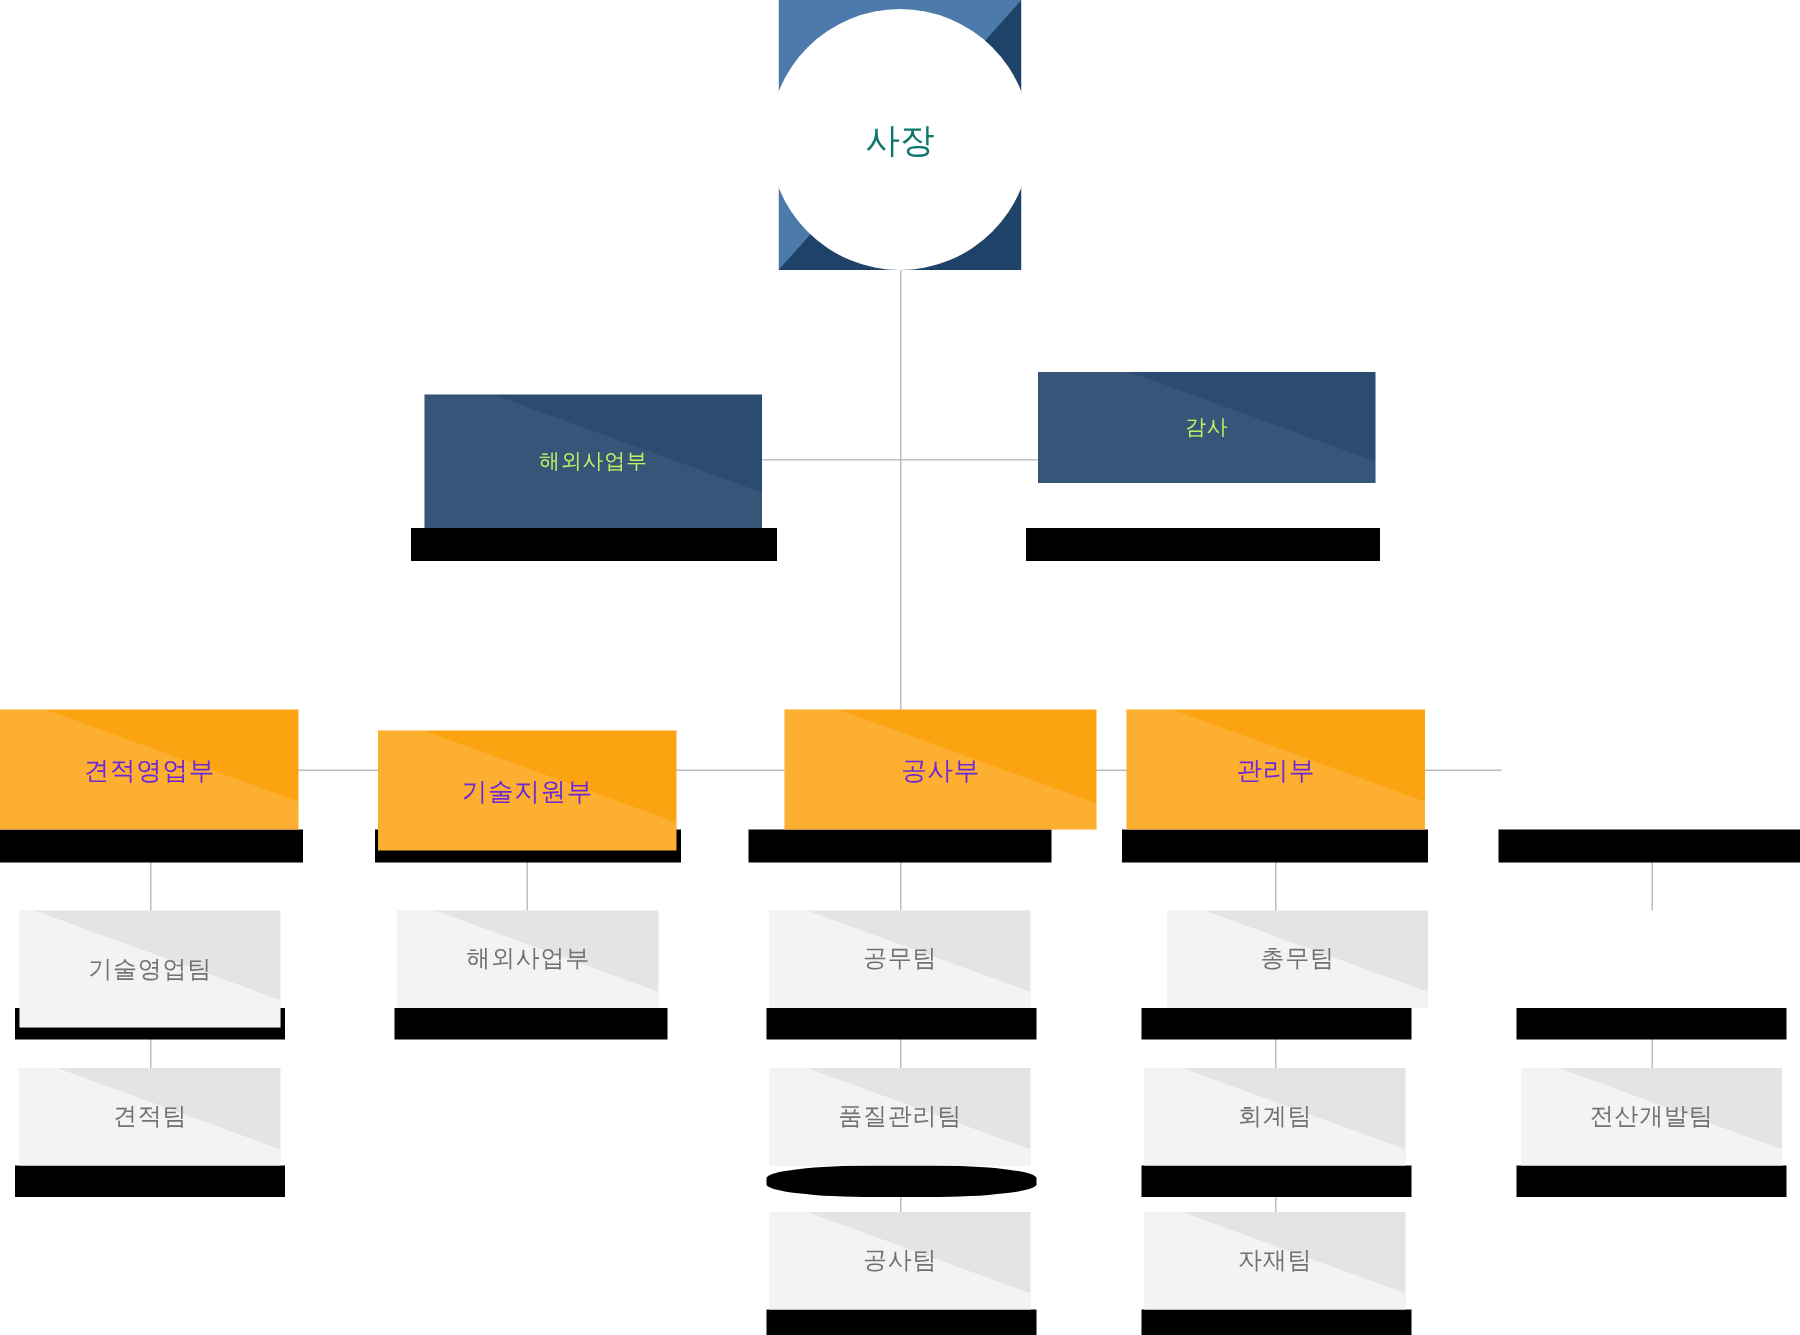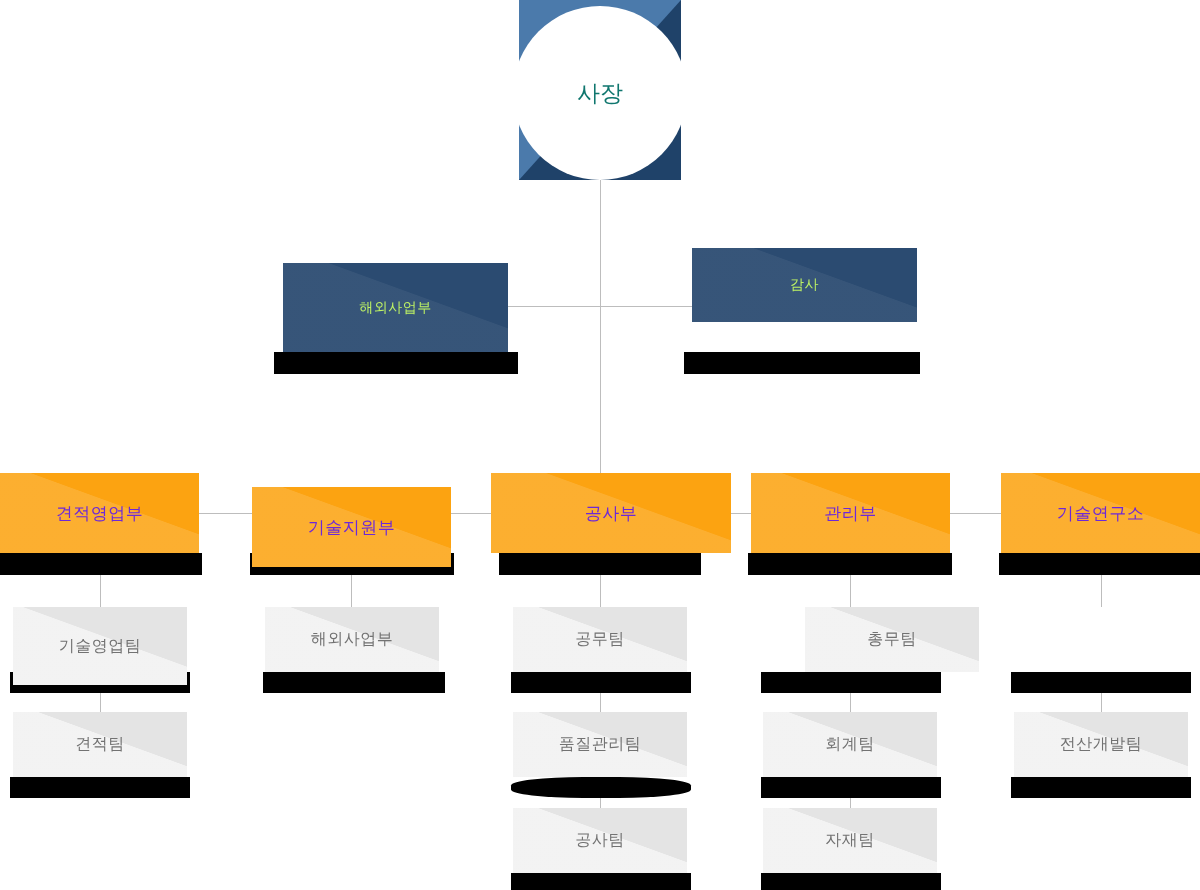--- a/index.html
+++ b/index.html
@@ -221,37 +221,32 @@
       <span class="label">견적영업부</span>
     </div>
   </div>
 
   <div class="node orange" style="left:252px; top:473px; width:199px; height:80px;margin-top:14px;">
     <div class="box">
       <span class="label">기술지원부</span>
     </div>
   </div>
 
-  <div class="node orange" style="left:491px; top:473px; width:240px; height:80px;border-radius:23px;">
+  <div class="node orange" style="left:523px; top:473px; width:208px; height:80px;border-radius:23px;">
     <div class="box">
       <span class="label">공사부</span>
     </div>
   </div>
 
   <div class="node orange" style="left:751px; top:473px; width:199px; height:80px;">
     <div class="box">
       <span class="label">관리부</span>
     </div>
   </div>
 
-  <div class="node orange" style="left:1001px; top:473px; width:199px; height:80px;">
-    <div class="box">
-      <span class="label">기술연구소</span>
-    </div>
-  </div>
 
   <div class="node grey" style="left:13px; top:607px; width:174px; height:78px;">
     <div class="box">
       <span class="label">기술영업팀</span>
     </div>
   </div>
   <div class="node grey" style="left:13px; top:712px; width:174px; height:65px;">
     <div class="box">
       <span class="label">견적팀</span>
     </div>
@@ -272,21 +267,21 @@
     <div class="box">
       <span class="label">품질관리팀</span>
     </div>
   </div>
   <div class="node grey" style="left:513px; top:808px; width:174px; height:65px;">
     <div class="box">
       <span class="label">공사팀</span>
     </div>
   </div>
 
-  <div class="node grey" style="left:805px; top:607px; width:174px; height:65px;">
+  <div class="node grey" style="left:778px; top:607px; width:174px; height:65px;">
     <div class="box">
       <span class="label">총무팀</span>
     </div>
   </div>
   <div class="node grey" style="left:763px; top:712px; width:174px; height:65px;">
     <div class="box">
       <span class="label">회계팀</span>
     </div>
   </div>
   <div class="node grey" style="left:763px; top:808px; width:174px; height:65px;">

